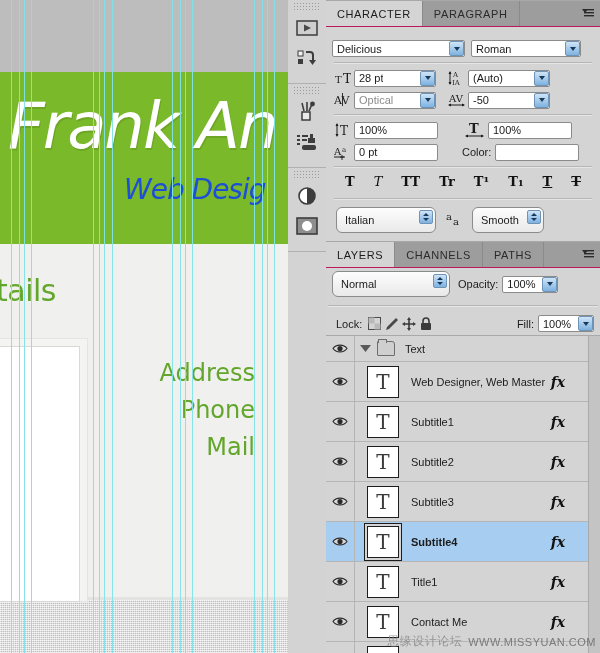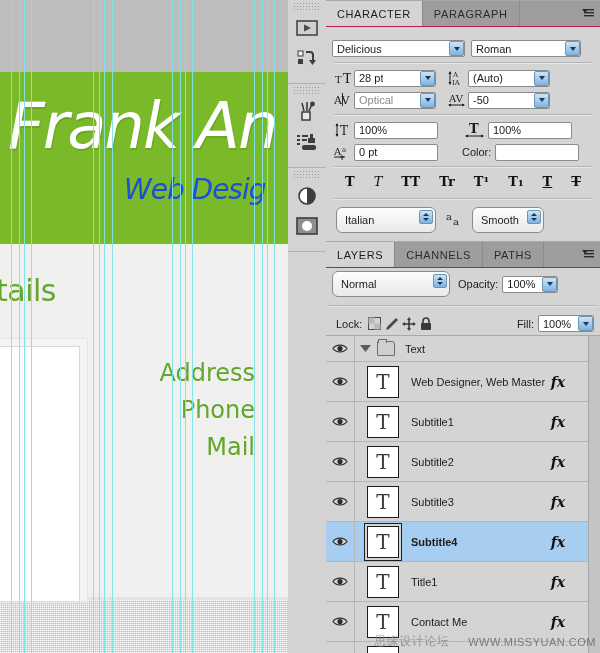--- a/index.html
+++ b/index.html
@@ -145,21 +145,21 @@
     border-top:5px solid #3a3a3a;display:block;}
   .folder{width:16px;height:13px;background:#cfcfcf;border:1px solid #6d6d6d;
     border-radius:1px 3px 1px 1px;margin-left:2px;flex:none;position:relative;}
   .folder:before{content:"";position:absolute;left:0;top:-3px;width:7px;height:3px;
     background:#cfcfcf;border:1px solid #6d6d6d;border-bottom:none;border-radius:1px 1px 0 0;}
   .gname{margin-left:10px;font-size:11px;color:#1c1c1c;}
   .scrollbar{position:absolute;right:0;top:0;width:11px;height:100%;
     background:#c4c4c4;border-left:1px solid #a9a9a9;}
   .watermark{position:absolute;right:4px;bottom:3px;display:flex;align-items:center;
     font-size:11px;color:#6b6b6b;letter-spacing:.5px;white-space:nowrap;opacity:.85;}
-  .watermark .cn{font-family:"DejaVu Sans",sans-serif;font-size:12px;color:#8a8a8a;margin-right:19px;}
+  .watermark .cn{font-family:"DejaVu Sans",sans-serif;font-size:12px;color:#8a8a8a;margin-right:6px;}
 </style>
 </head>
 <body>
 
 <div id="app">
 
   <div id="canvas">
     <div class="canvas-top-gray"></div>
     <div class="canvas-green"></div>
     <div class="canvas-white"></div>

